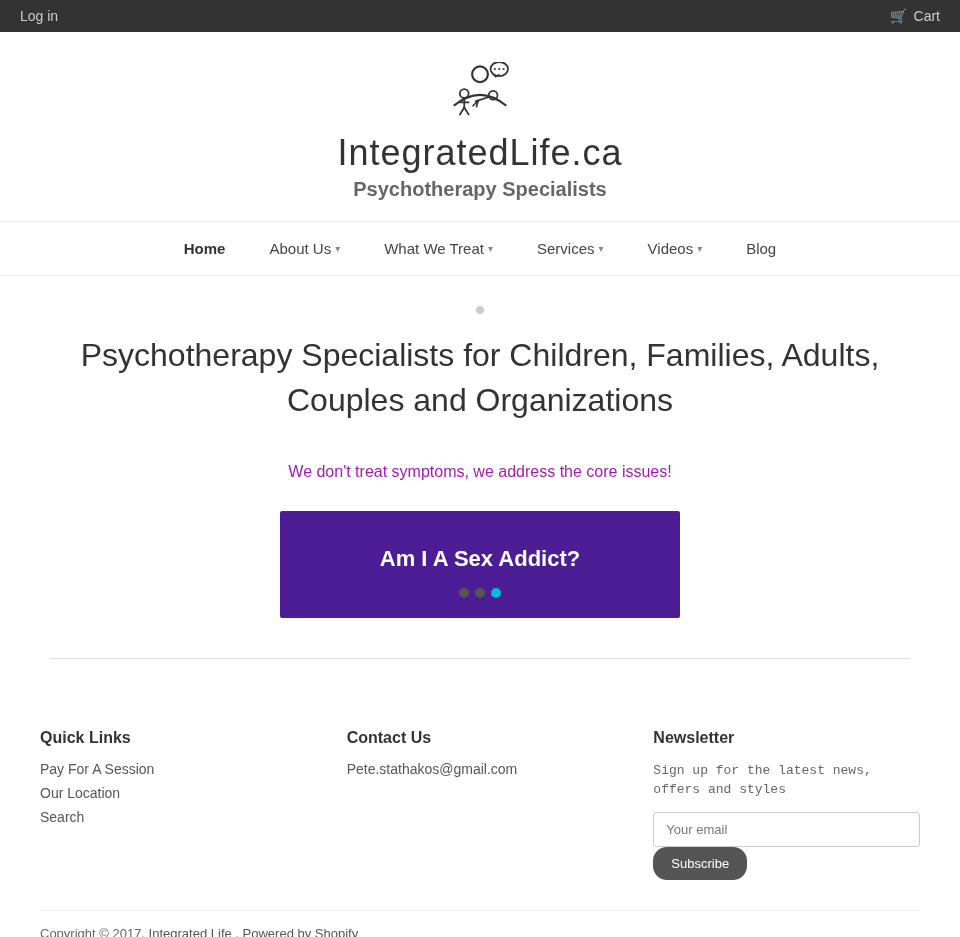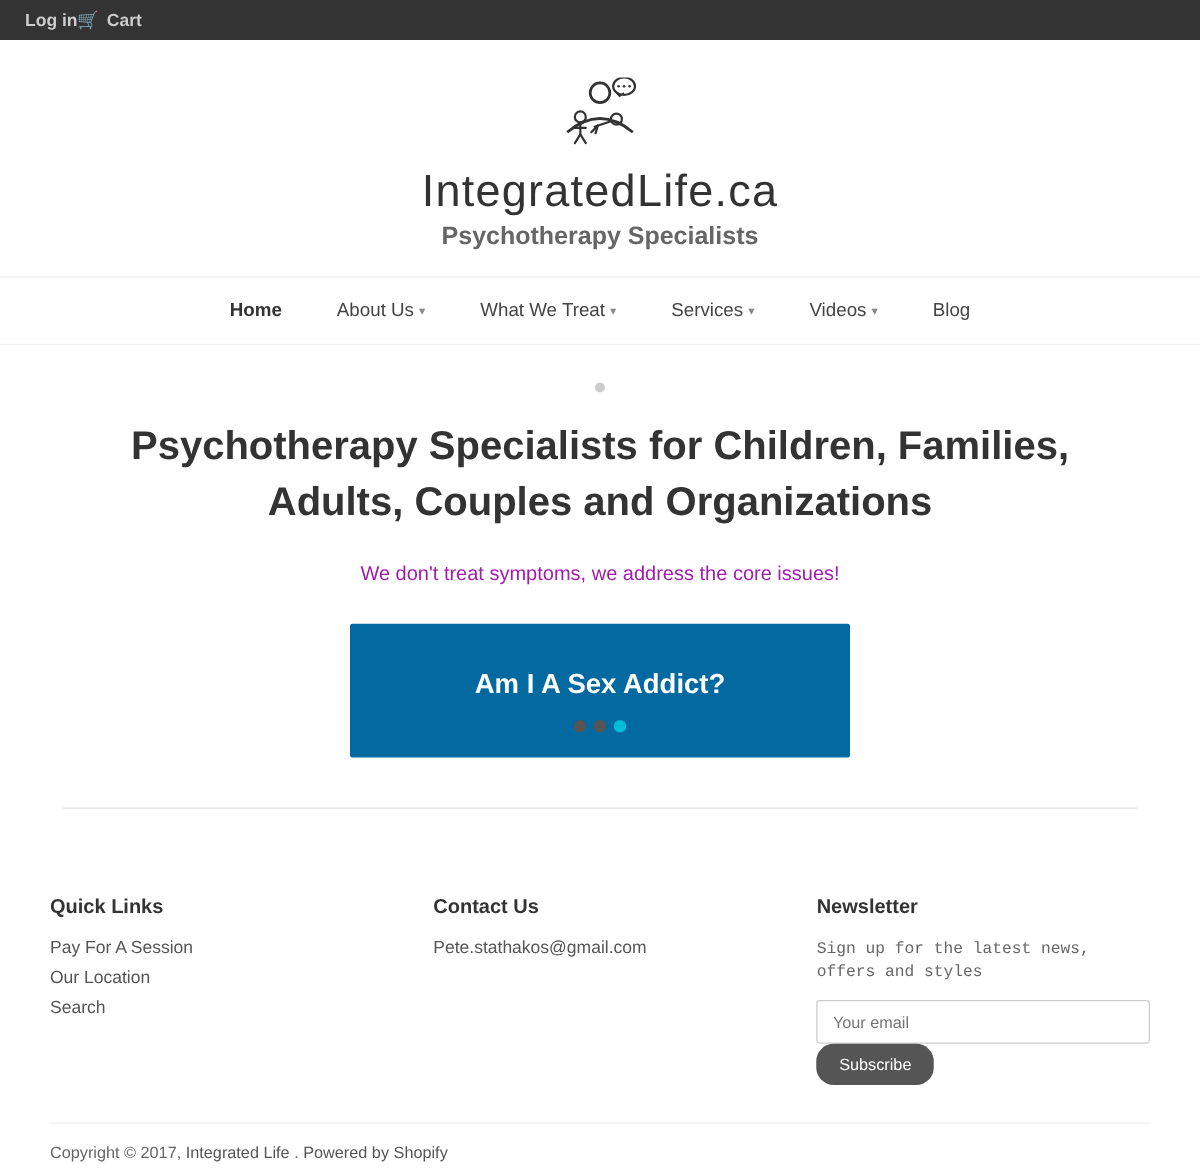--- a/index.html
+++ b/index.html
@@ -4,22 +4,22 @@
   <style>
     * { box-sizing: border-box; margin: 0; padding: 0; }
     body { font-family: Arial, sans-serif; background: #fff; color: #333; }
 
     
     .top-bar {
       background: #333;
       color: #fff;
       padding: 8px 20px;
       display: flex;
+      justify-content: space-between;
       align-items: center;
-      font-weight: bold;
     }
     .top-bar a { color: #ccc; text-decoration: none; font-size: 14px; }
     .cart-link { display: flex; align-items: center; gap: 6px; }
 
     
     .header {
       text-align: center;
       padding: 30px 20px 20px;
     }
     .header-logo-icon {
@@ -76,34 +76,34 @@
     .dot-indicator {
       width: 8px;
       height: 8px;
       background: #ccc;
       border-radius: 50%;
       display: inline-block;
       margin: 0 auto 15px;
     }
     .main-heading {
       font-size: 32px;
-      font-weight: 700;
+      font-weight: 400;
       color: #333;
       line-height: 1.4;
-      margin-bottom: 27px;
+      margin-bottom: 40px;
     }
     .tagline {
       font-size: 16px;
       color: #a21caf;
       margin-bottom: 30px;
     }
 
     
     .banner {
-      background: #0369a1;
+      background: #4c1d95;
       color: #fff;
       max-width: 400px;
       margin: 0 auto;
       padding: 35px 20px 20px;
       border-radius: 2px;
     }
     .banner-text {
       font-size: 22px;
       font-weight: bold;
       margin-bottom: 16px;

